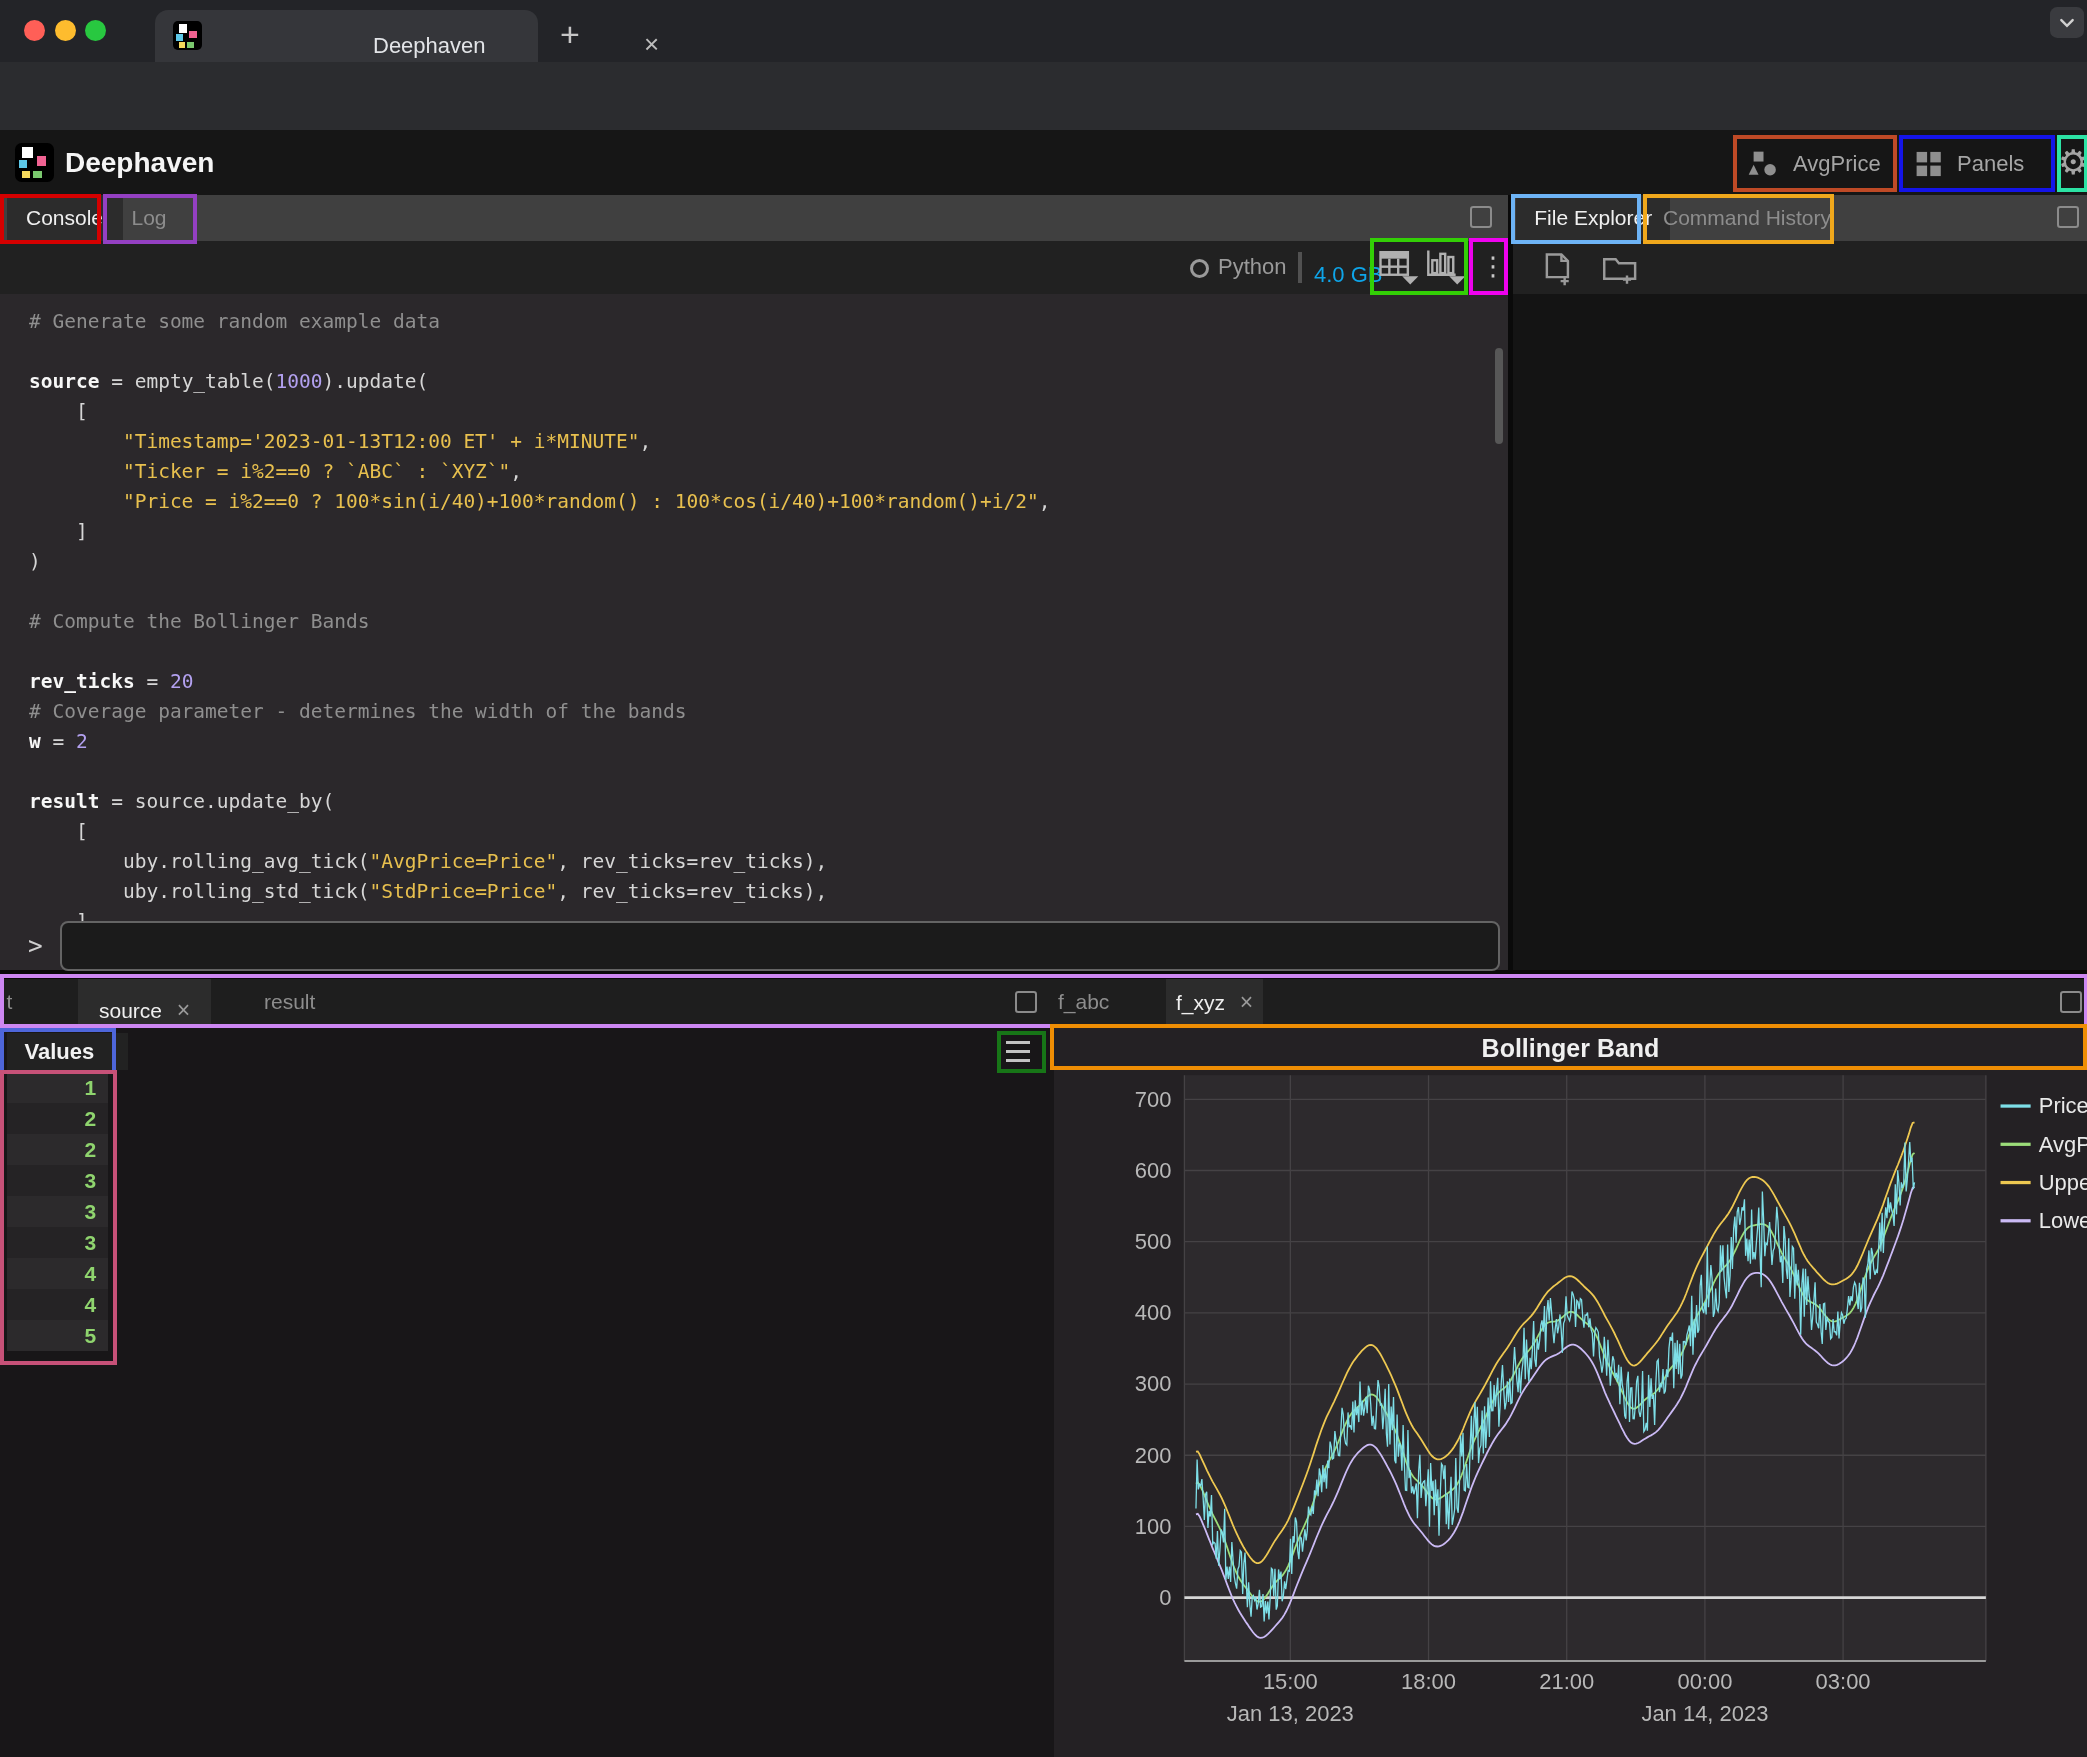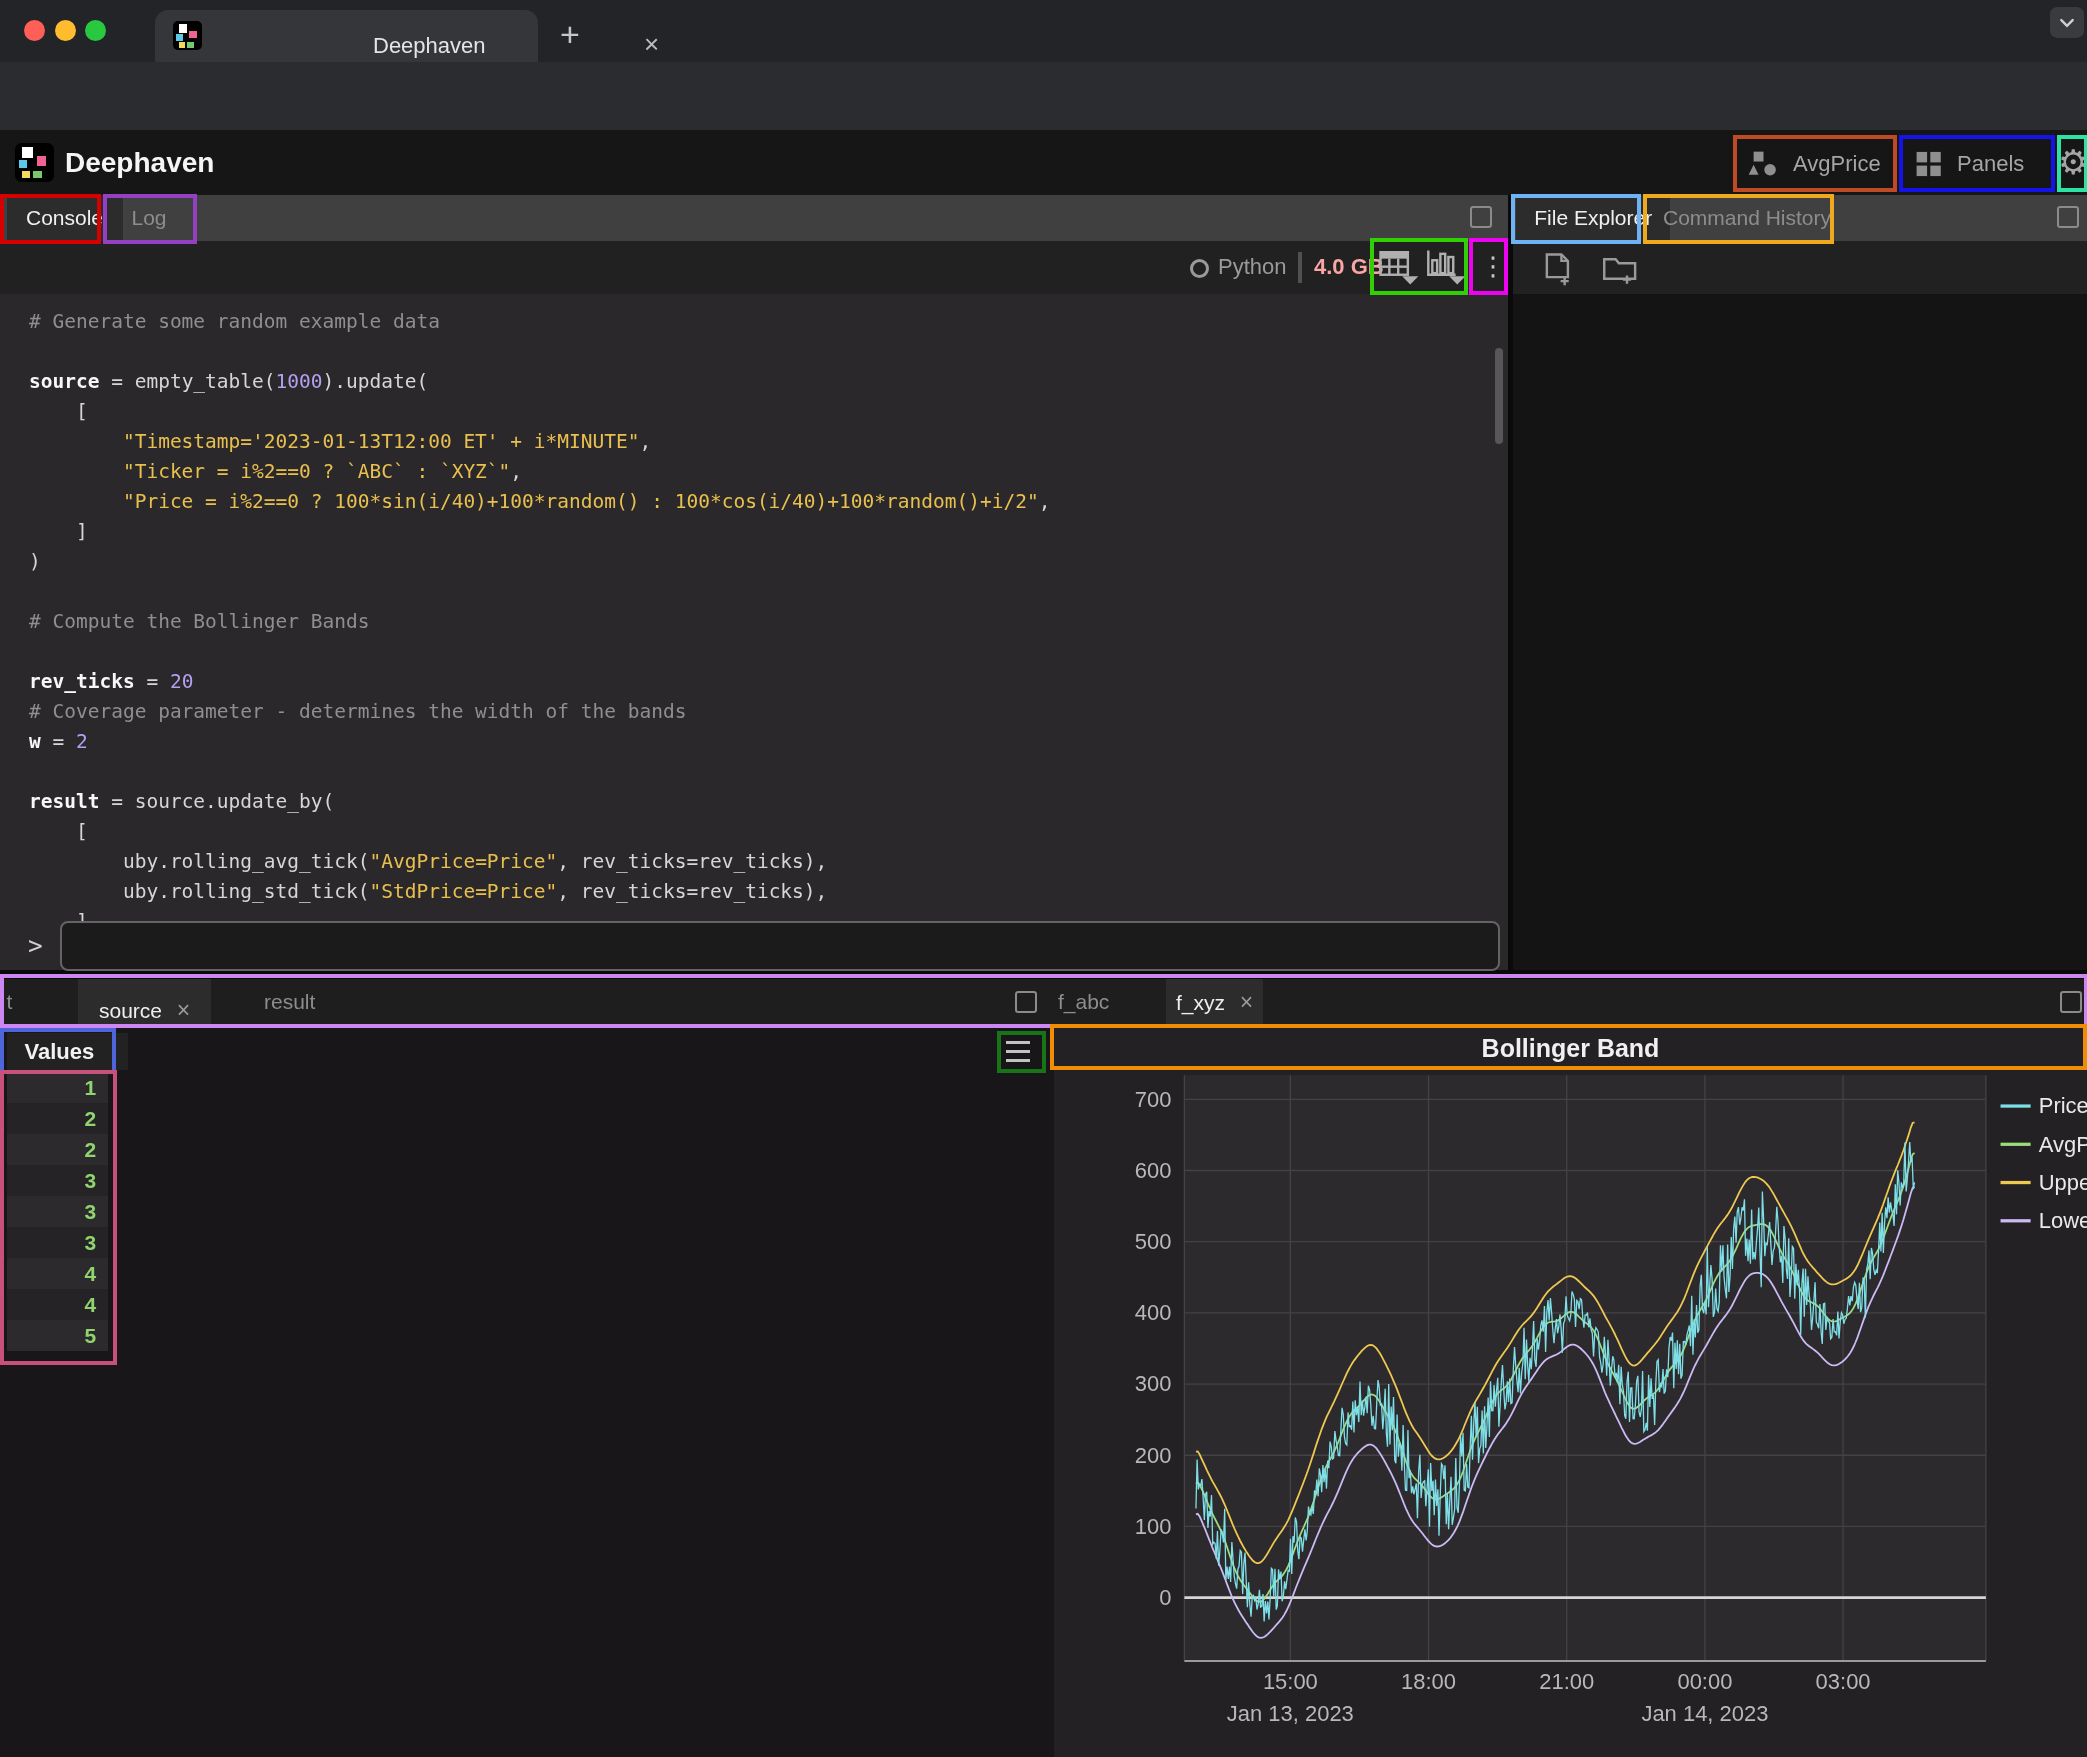--- a/index.html
+++ b/index.html
@@ -31,21 +31,21 @@
   .hbtn-label{font-size:22px;color:#a5a5a5;}
   .gear{font-family:"DejaVu Sans",sans-serif;font-size:34px;color:#a5a5a5;line-height:34px;}
   
   .panel{background:#1e1e1e;}
   .tabrow-bg{background:#404040;text-decoration:underline;}
   .ptab{height:46px;line-height:46px;font-size:21px;color:#8d8d8d;}
   .ptab.active{background:#2c2c2c;color:#f0f0f0;}
   .sq{width:18px;height:18px;border:2.4px solid #8b8b8b;border-radius:3.3px;}
   .toolrow{background:#212121;}
   .statustxt{font-size:22px;color:#9a9a9a;}
-  .mem{font-size:22px;font-weight:700;color:#fca5a5;}
+  .mem{font-size:22px;font-weight:400;color:#0ea5e9;margin-top:8px;}
   .ring{width:13px;height:13px;border:3.3px solid #9a9a9a;border-radius:50%;}
   .vdiv{width:4.1px;height:31px;background:#515151;}
   .kebab{color:#c8c8c8;font-size:26px;letter-spacing:0;}
   
   .codearea{background:#2b282b;}
   .code-line{font-family:"DejaVu Sans Mono",monospace;font-size:19.5px;line-height:30px;white-space:pre;}
   .c-def{color:#d6d6d6;} .c-com{color:#8f8f8f;text-align:center;} .c-str{color:#e8c04e;}
   .c-num{color:#b3a1f0;} .c-bold{color:#f7f7f7;font-weight:bold;}
   .scrollthumb{width:8.1px;background:#575757;border-radius:4.1px;}
   .cinput{background:#1b1b1b;border:2px solid #646464;border-radius:8.1px;}

